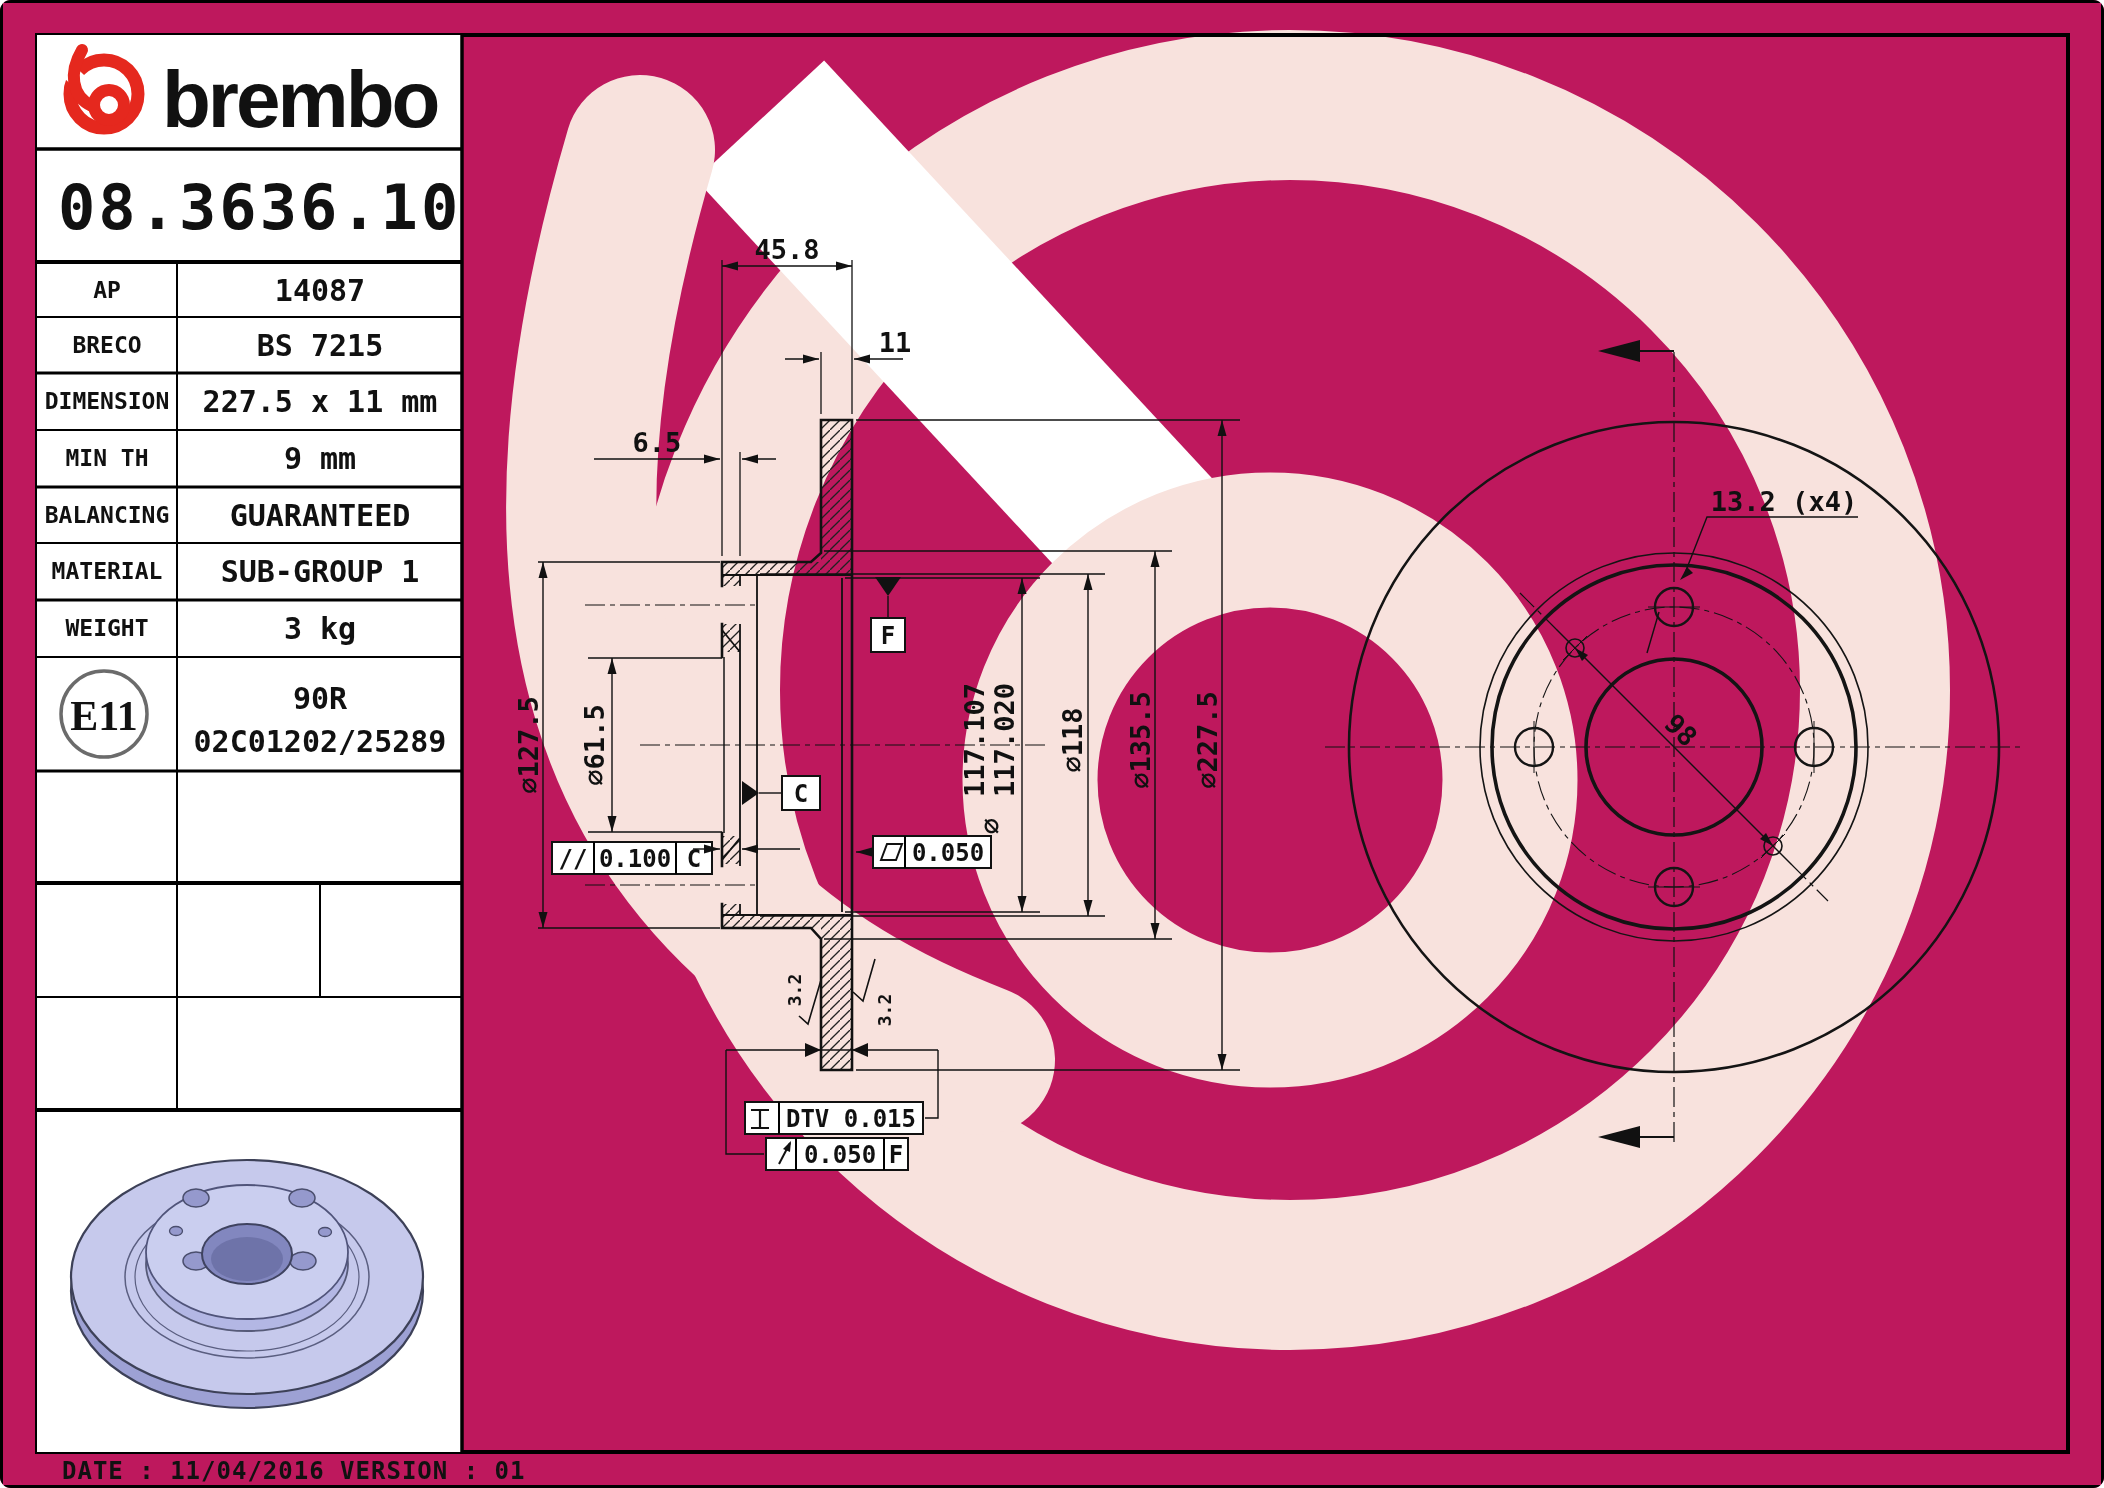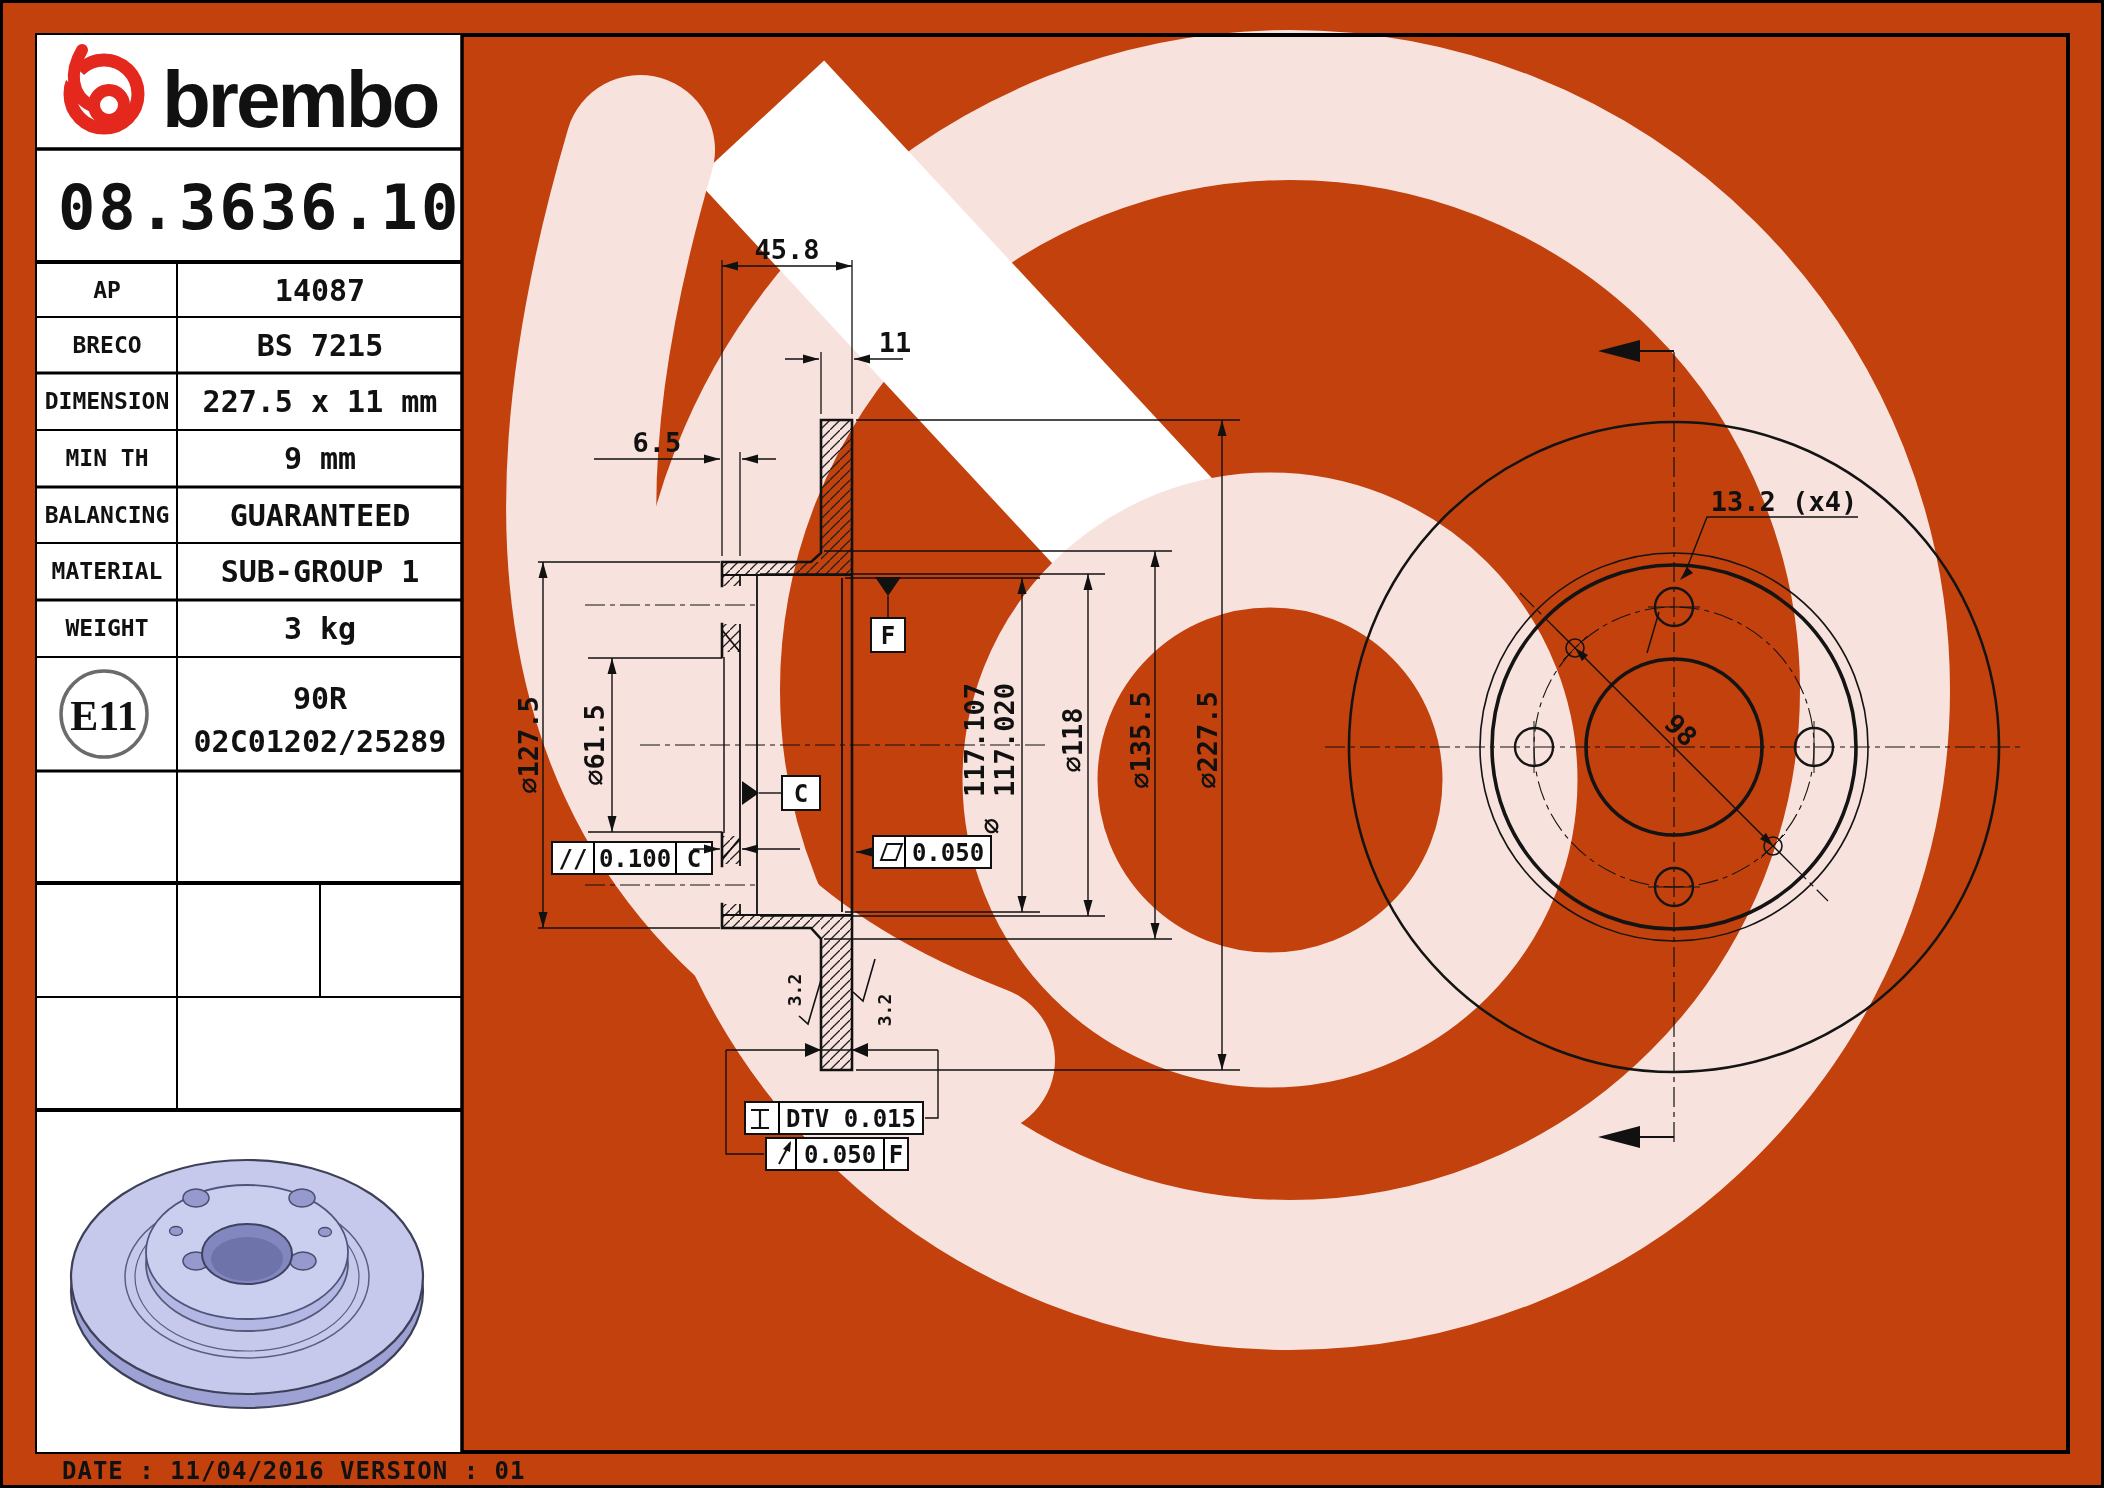--- a/index.html
+++ b/index.html
@@ -1,17 +1,17 @@
 <!DOCTYPE html>
 <html><head>
 <meta charset="utf-8">
 <style>
   html,body{margin:0;padding:0;background:#fff;}
-  .page{position:relative;width:2104px;height:1488px;background:#c2410c;overflow:hidden;
-        font-family:"DejaVu Sans Mono",monospace;}
+  .page{position:relative;width:2104px;height:1488px;background:#be185d;overflow:hidden;
+        font-family:"DejaVu Sans Mono",monospace;border-radius:11px;}
   svg text{fill:#111;}
   .vc{dominant-baseline:central;}
   .t-lbl{font:700 23px "DejaVu Sans Mono",monospace;}
   .t-val{font:700 30px "DejaVu Sans Mono",monospace;}
   .t-pn{font:700 62px "DejaVu Sans Mono",monospace;letter-spacing:3px;}
   .t-brand{font:700 80px "Liberation Sans",sans-serif;letter-spacing:-3px;}
   .t-e11{font:700 42px "Liberation Serif",serif;}
   .t-date{font:700 24px "DejaVu Sans Mono",monospace;letter-spacing:1px;}
   .t-dim{font:700 27px "DejaVu Sans Mono",monospace;}
   .t-dim-s{font:700 18px "DejaVu Sans Mono",monospace;}

